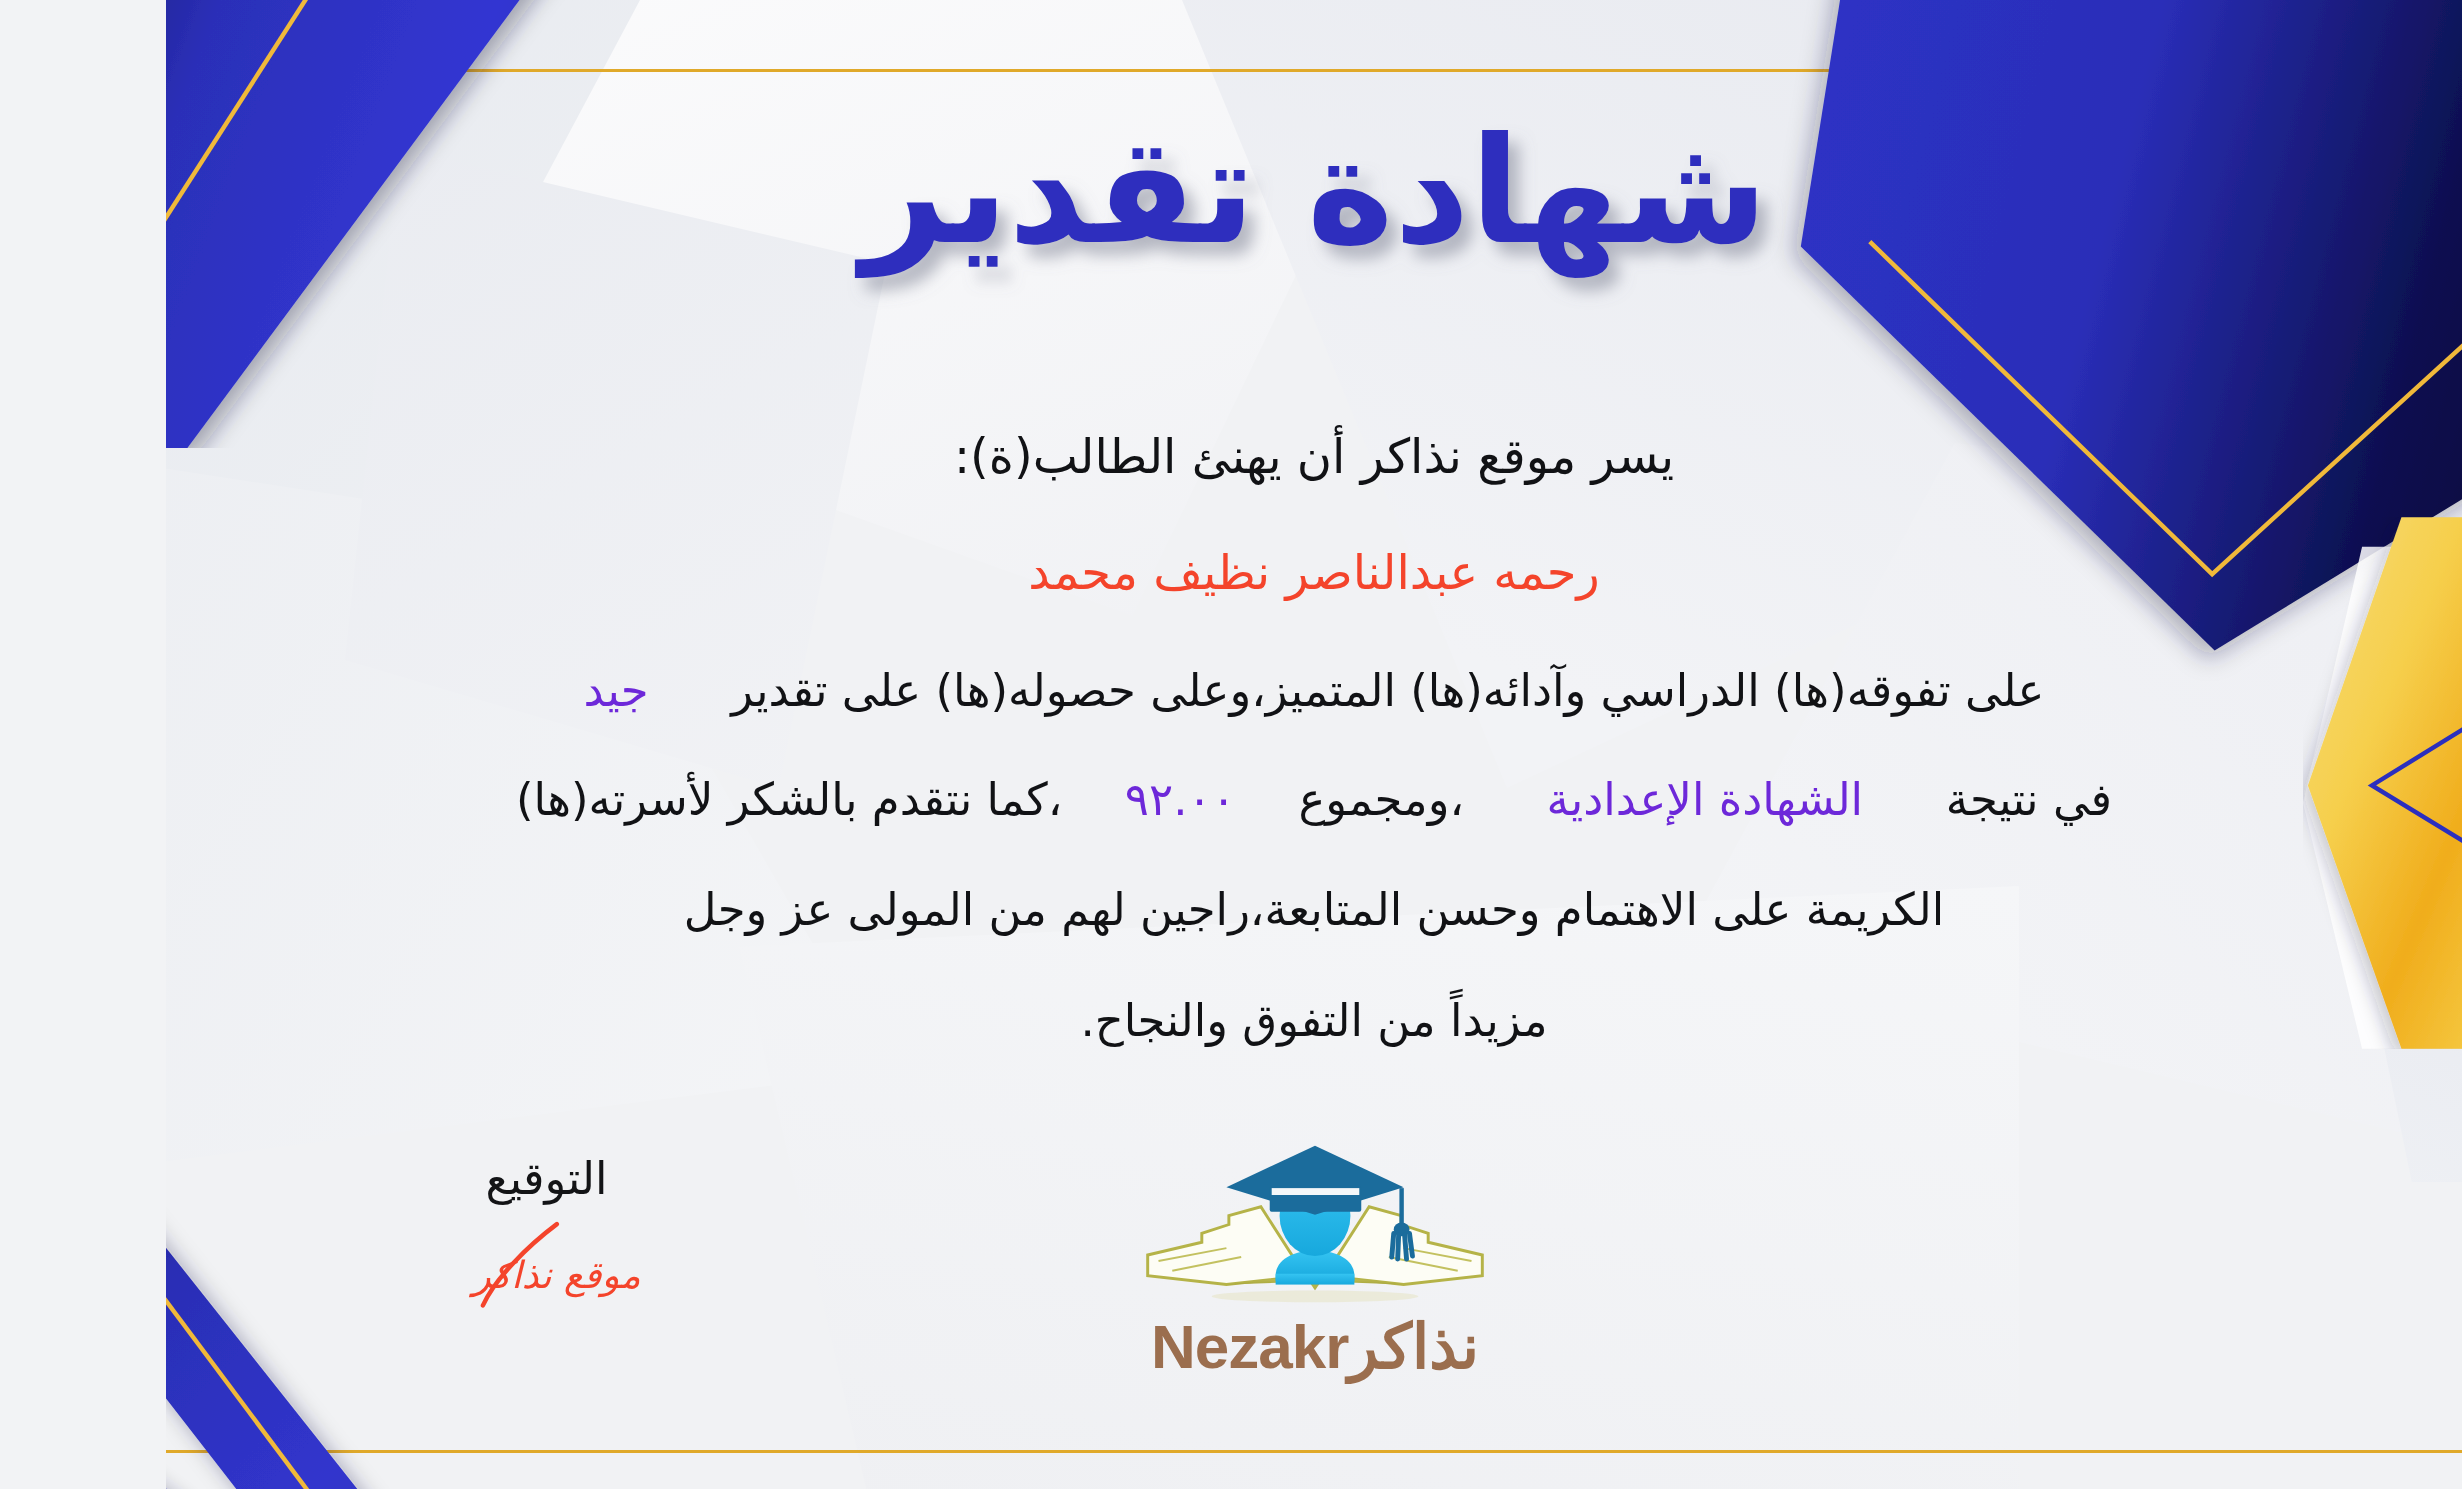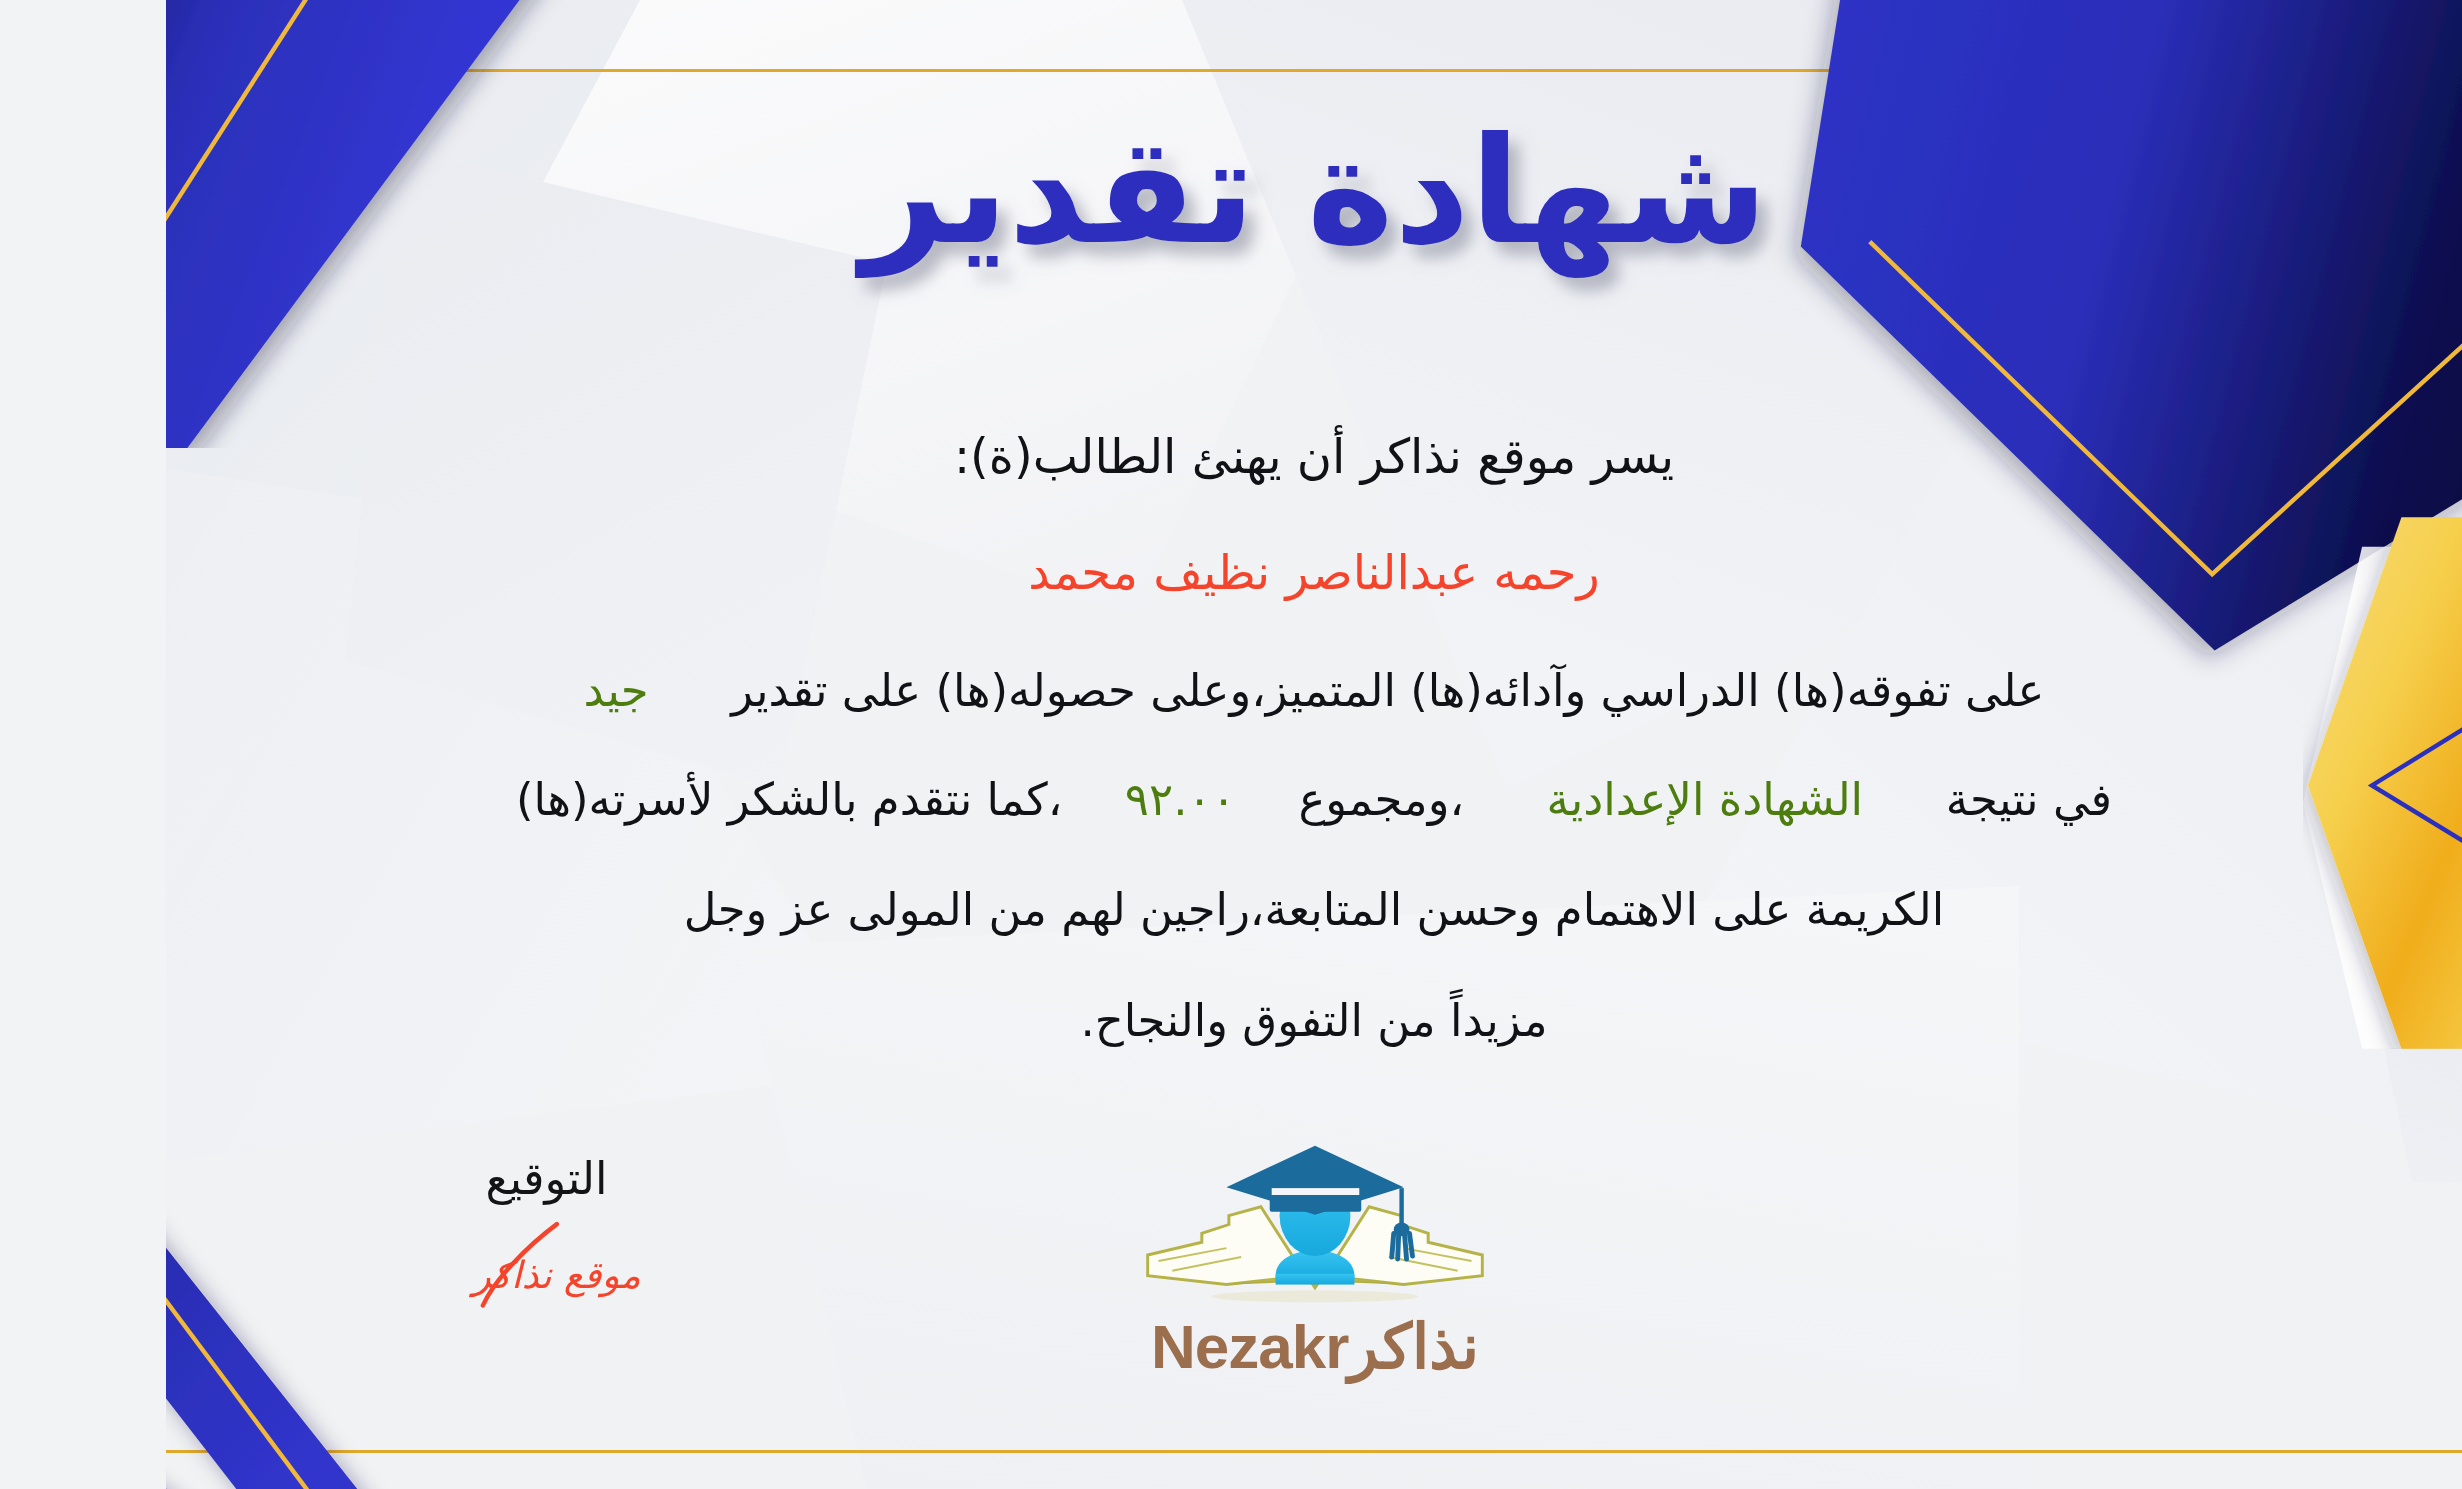--- a/index.html
+++ b/index.html
@@ -95,21 +95,21 @@
     white-space:nowrap;
     font-family:"DejaVu Sans","Liberation Sans",sans-serif;
   }
   #line-greeting{top:431px;font-size:48px;}
   #line-student{top:547px;font-size:48px;color:#f4442b;}
   #line-3{top:667px;font-size:45px;}
   #line-4{top:776px;font-size:45px;}
   #line-5{top:886px;font-size:45px;}
   #line-6{top:997px;font-size:45px;}
 
-  .red{color:#4d7c0f;}
+  .red{color:#6d28d9;}
   .gap-sm{display:inline-block;width:34px;}
   .gap-md{display:inline-block;width:54px;}
 
   
   #signature-block{
     position:absolute;
     left:374px;top:1152px;
     width:345px;text-align:center;direction:rtl;
   }
   #signature-label{

